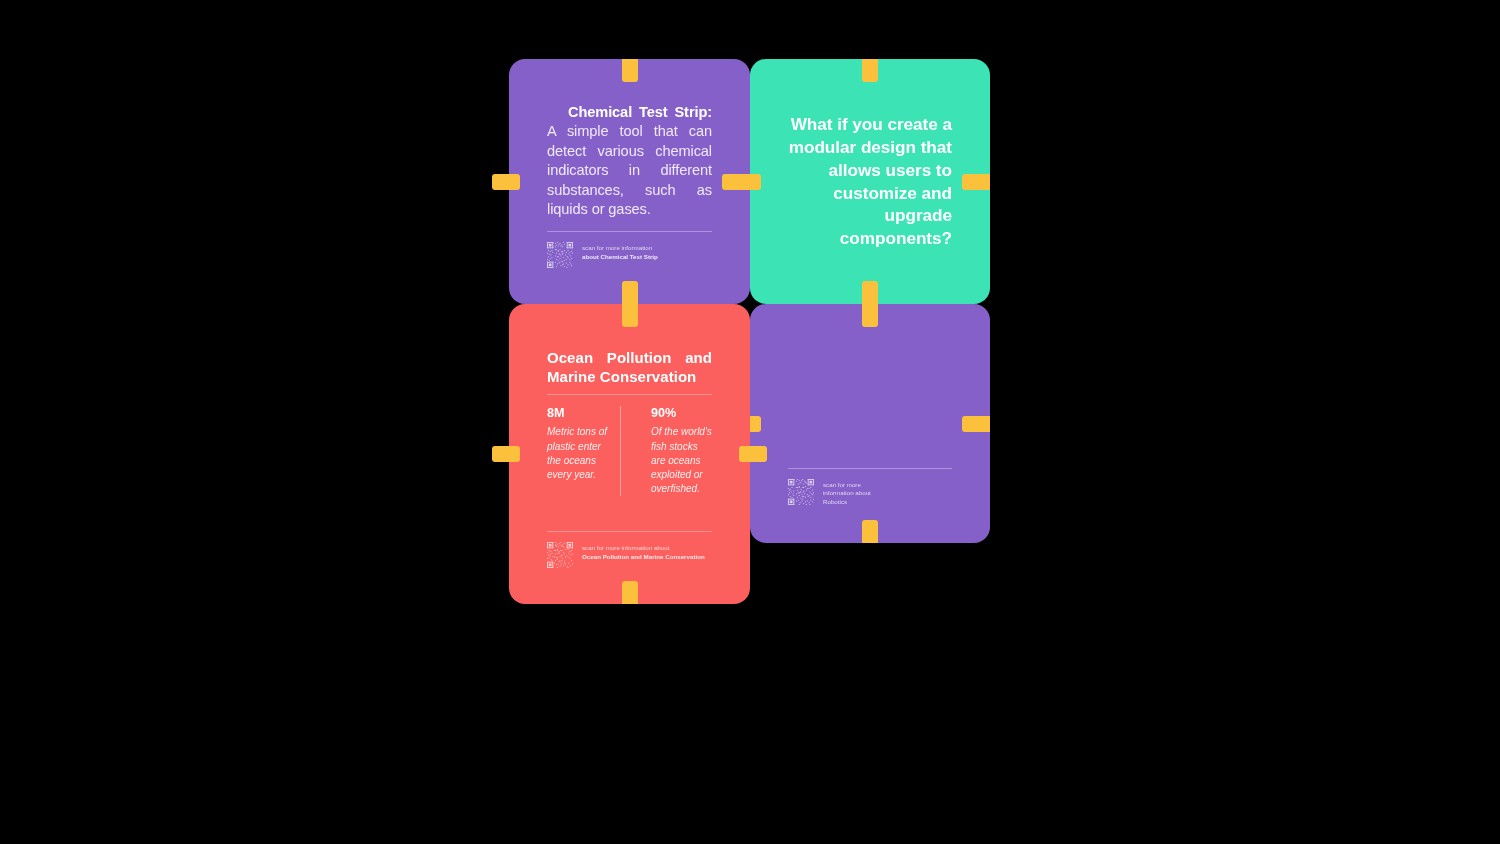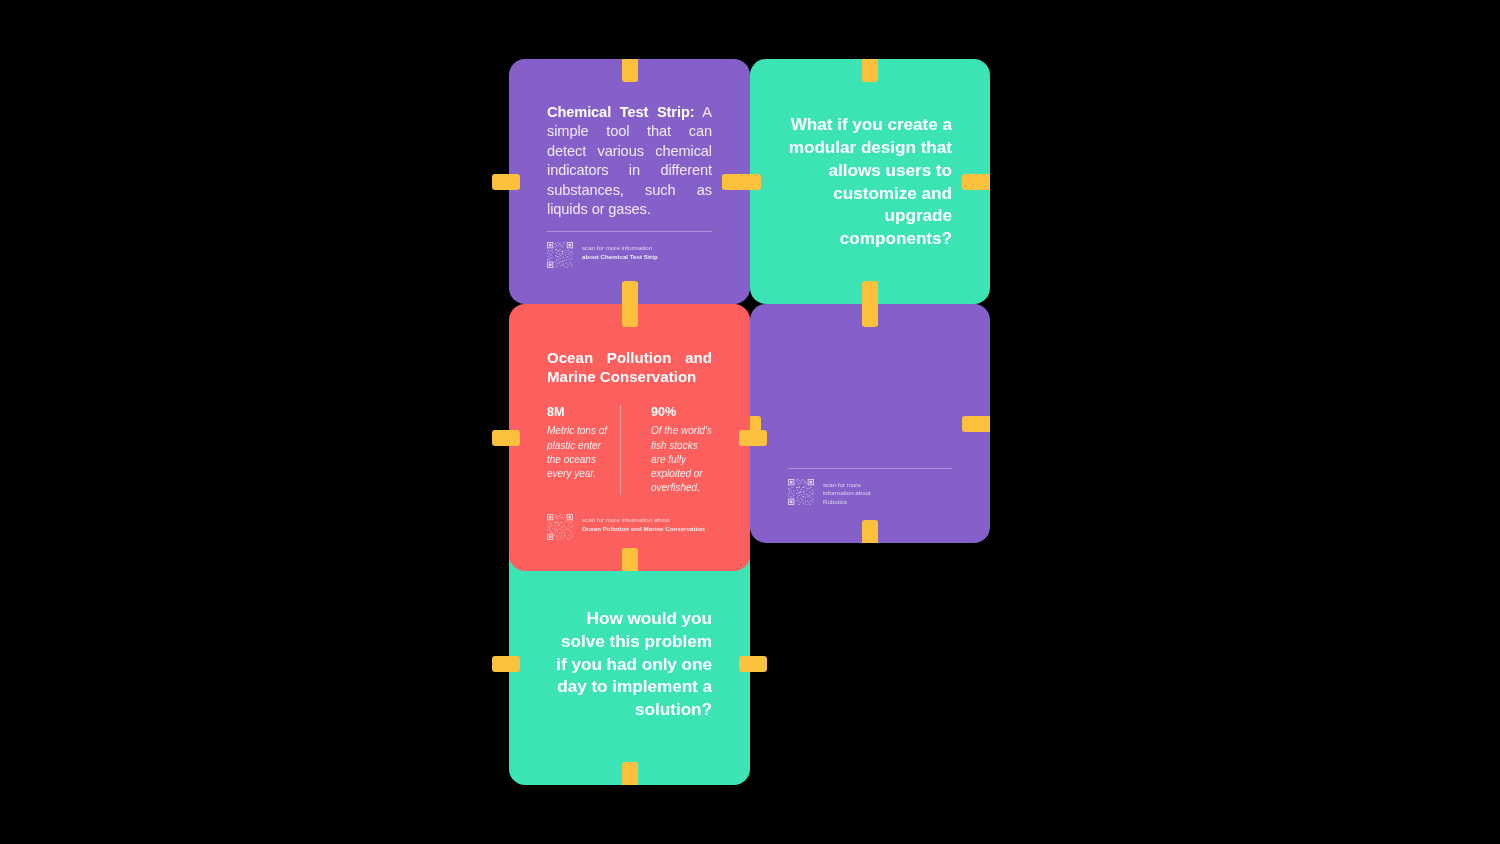--- a/index.html
+++ b/index.html
@@ -32,21 +32,21 @@
     overflow: hidden;
   }
 
   .c-purple  { background: #8560C8; }
   .c-teal    { background: #3BE3B5; }
   .c-coral   { background: #FB5F5E; }
 
   
   #card-1 { left: 509px;  top: 59px;  width: 241px; height: 245px; z-index: 4; }
   #card-2 { left: 750px;  top: 59px;  width: 240px; height: 245px; z-index: 3; }
-  #card-3 { left: 509px;  top: 304px; width: 241px; height: 267px; z-index: 5; }
+  #card-3 { left: 509px;  top: 304px; width: 241px; height: 300px; z-index: 5; }
   #card-4 { left: 750px;  top: 304px; width: 240px; height: 239px; z-index: 3; }
   #card-5 { left: 509px;  top: 543px; width: 241px; height: 242px; z-index: 4; }
 
   
   .tab {
     position: absolute;
     background: #FBC13C;
     z-index: 9;
   }
   .tab-top    { width: 16px; height: 23px; left: 50%; margin-left: -8px; top: 0px;    border-radius: 0 0 3px 3px; }
@@ -84,20 +84,21 @@
     font-size: 14.6px;
     line-height: 1.33;
     color: #F0E9FA;
     text-align: justify;
     font-weight: 400;
     letter-spacing: -0.1px;
   }
   .definition .term {
     font-weight: 700;
     color: #FFFFFF;
+    margin-left: 21px;
   }
 
   
   .question {
     font-size: 17.2px;
     line-height: 1.32;
     color: #FFFFFF;
     font-weight: 700;
     text-align: right;
     letter-spacing: -0.05px;
@@ -306,21 +307,21 @@
       <div class="content content-top">
         <div class="stat-title">Ocean Pollution and Marine Conservation</div>
         <div class="rule rule-top"></div>
         <div class="stats">
           <div class="stat">
             <div class="stat-value">8M</div>
             <div class="stat-desc">Metric tons of plastic enter the oceans every year.</div>
           </div>
           <div class="stat">
             <div class="stat-value">90%</div>
-            <div class="stat-desc">Of the world's fish stocks are fully exploited or overfished.</div>
+            <div class="stat-desc">Of the world's fish stocks are oceans exploited or overfished.</div>
           </div>
         </div>
         <div class="spacer"></div>
         <div class="rule"></div>
         <div class="qr-row">
           <svg class="qr" viewBox="0 0 29 29">
             <g fill="#ffffff">
               <rect x="0" y="0" width="7" height="1"></rect>
                 <rect x="0" y="6" width="7" height="1"></rect>
               <rect x="0" y="0" width="1" height="7"></rect>
@@ -521,29 +522,18 @@
           </div>
         </div>
       </div>
     </div>
     <div class="tab tab-top"></div>
     <div class="tab tab-bottom"></div>
     <div class="tab tab-left tab-left-out"></div>
     <div class="tab tab-right"></div>
   </div>
 
-  <div class="card" id="card-5">
-    <div class="card-inner c-teal">
-      <div class="content">
-        <div class="question">How would you solve this problem if you had only one day to implement a solution?</div>
-      </div>
-    </div>
-    <div class="tab tab-top"></div>
-    <div class="tab tab-bottom"></div>
-    <div class="tab tab-left tab-left-out"></div>
-    <div class="tab tab-right tab-right-out"></div>
-  </div>
 
   <svg id="sparkle" viewBox="0 0 24 24">
     <path d="M12 0 C13 8 16 11 24 12 C16 13 13 16 12 24 C11 16 8 13 0 12 C8 11 11 8 12 0 Z" fill="#000000"></path>
   </svg>
 
 </div>
 
 </body></html>

